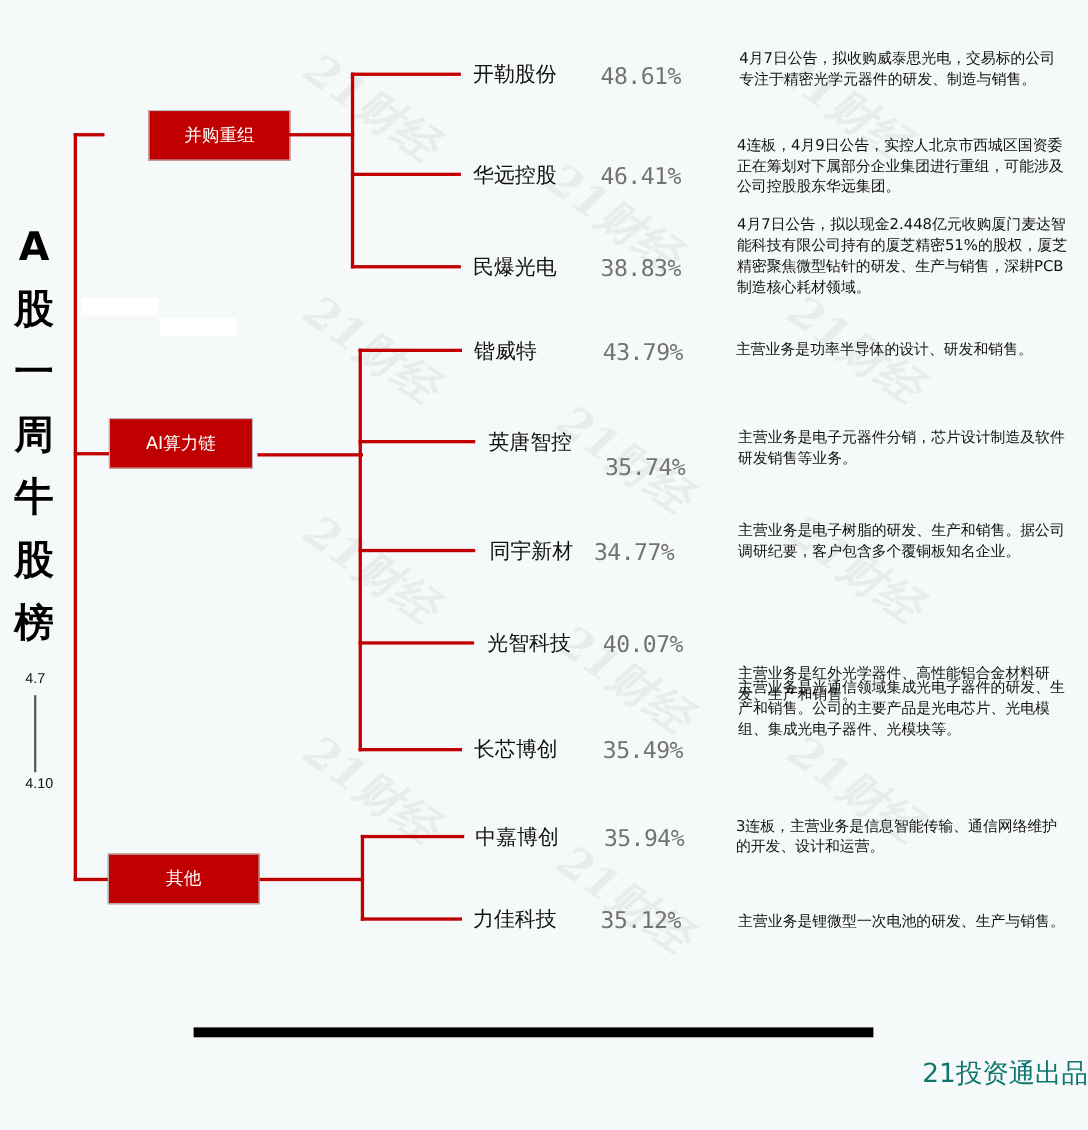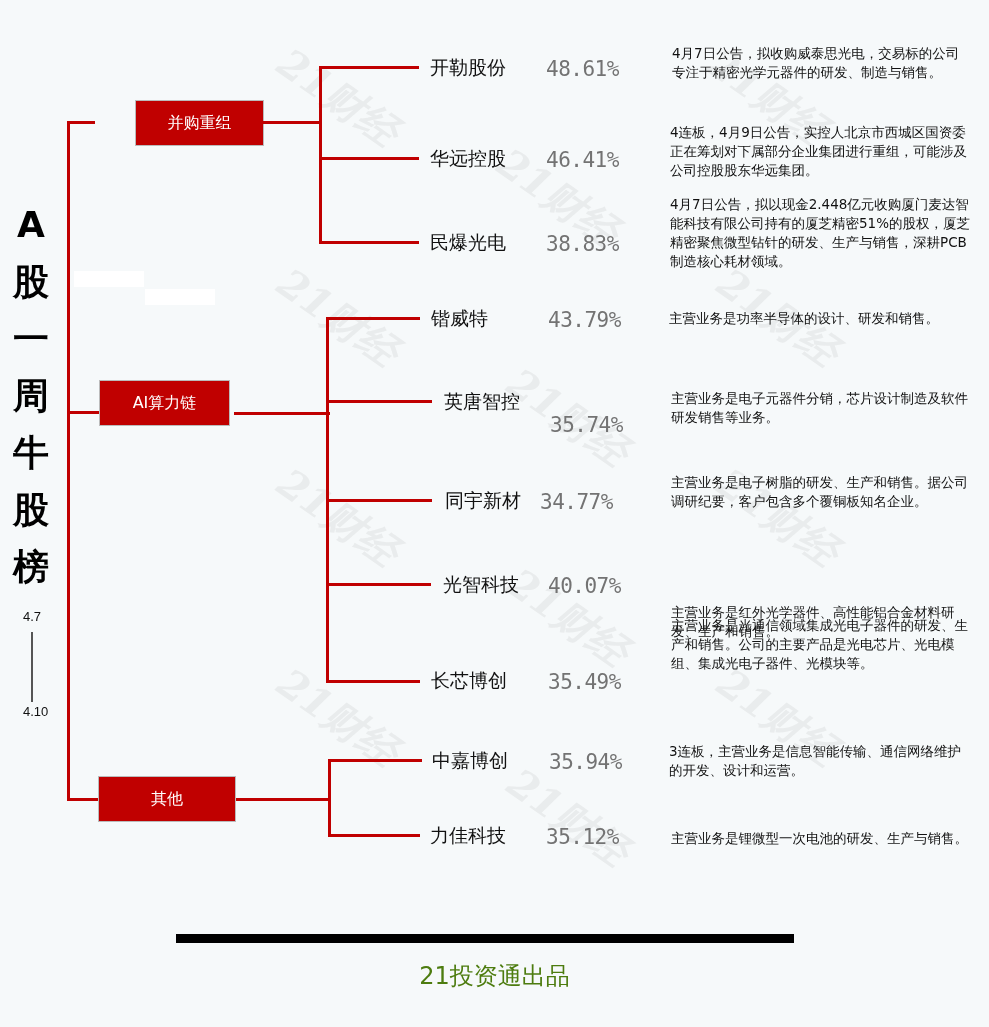--- a/index.html
+++ b/index.html
@@ -29,21 +29,21 @@
     position: absolute; font-size: 13.5px; line-height: 19px; color: #111;
     width: 300px;
   }
   .wm {
     position: absolute; font-size: 40px; font-weight: bold; font-style: italic;
     color: rgba(180,180,180,0.18); transform: rotate(35deg); white-space: nowrap;
     font-family: "DejaVu Serif", serif; pointer-events: none;
   }
   .white-patch { position: absolute; background: #ffffff; }
   .footer-bar { position: absolute; left: 176px; top: 934px; width: 618px; height: 9px; background: #000; }
-  .footer-text { position: absolute; left: 0; width: 989px; top: 960px; text-align: center; font-size: 24px; color: #4d7c0f; }
+  .footer-text { position: absolute; left: 0; width: 989px; top: 960px; text-align: right; font-size: 24px; color: #0f766e; }
 </style>
 </head>
 <body>
 
 <div class="wm" style="left:270px;top:70px;">21财经</div>
 <div class="wm" style="left:490px;top:170px;">21财经</div>
 <div class="wm" style="left:700px;top:70px;">21财经</div>
 <div class="wm" style="left:270px;top:290px;">21财经</div>
 <div class="wm" style="left:500px;top:390px;">21财经</div>
 <div class="wm" style="left:710px;top:290px;">21财经</div>

